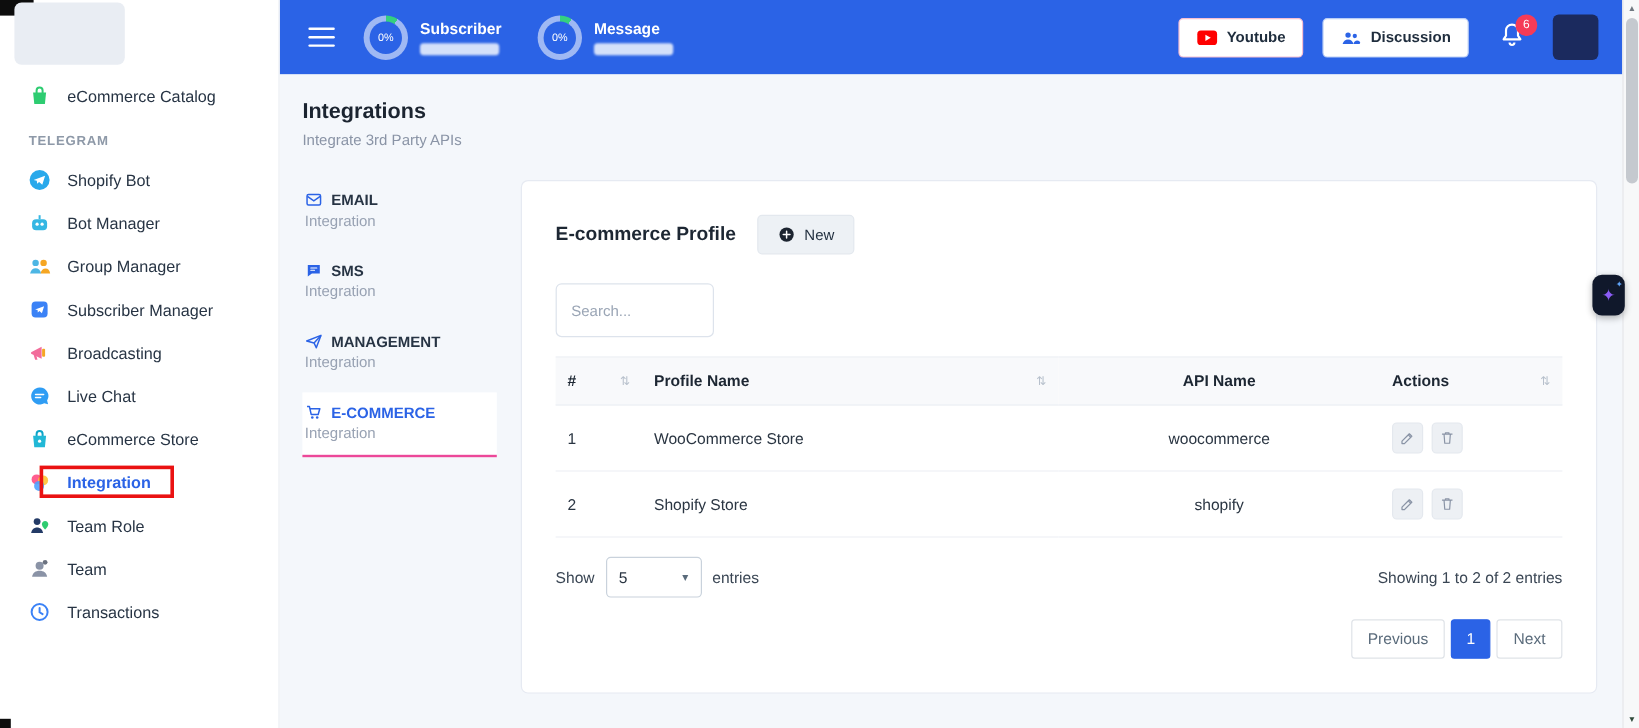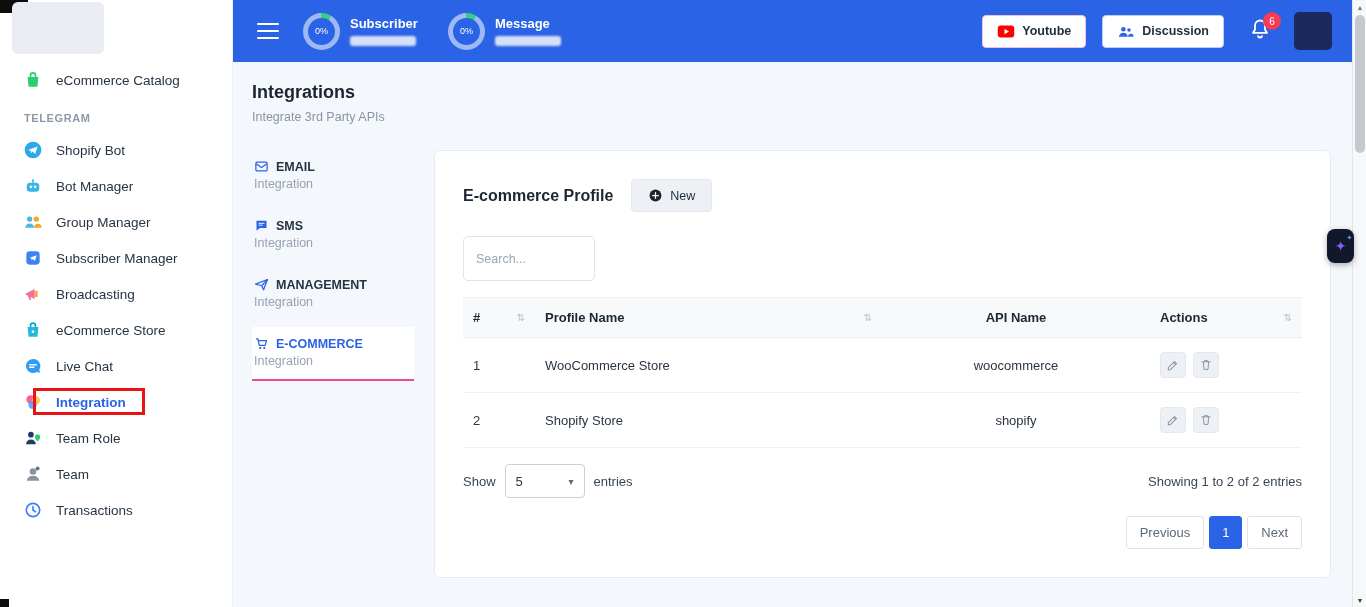--- a/index.html
+++ b/index.html
@@ -166,35 +166,35 @@
             <path d="M3.5 11.5L14 6v12L3.5 13z" fill="#f26d9b"></path>
             <rect x="14.5" y="8" width="3" height="8" rx="1" fill="#f5a623"></rect>
             <path d="M6 14l1.5 5h2.4L8.5 14z" fill="#f26d9b"></path>
           </svg>
       </span>
       <span class="s-label">Broadcasting</span>
     </div>
     <div class="s-item">
       <span class="icn">
         <svg viewBox="0 0 24 24">
+            <path d="M12 3.5a8.5 8.5 0 1 0 4.6 15.7l3.9 1-1-3.7A8.5 8.5 0 0 0 12 3.5z" fill="#2f9df4"></path>
+            <path d="M8 10.5h8M8 13.5h5" stroke="#fff" stroke-width="1.6" stroke-linecap="round"></path>
+          </svg>
+      </span>
+      <span class="s-label">Live Chat</span>
+    </div>
+    <div class="s-item">
+      <span class="icn">
+        <svg viewBox="0 0 24 24">
             <path d="M9 9V6.8a3 3 0 0 1 6 0V9" fill="none" stroke="#0ea5c9" stroke-width="2"></path>
             <path d="M5.5 8.5h13l-1.2 11.5H6.7z" fill="#22b8d6"></path>
             <circle cx="12" cy="14" r="1.6" fill="#fff"></circle>
           </svg>
       </span>
       <span class="s-label">eCommerce Store</span>
-    </div>
-    <div class="s-item">
-      <span class="icn">
-        <svg viewBox="0 0 24 24">
-            <path d="M12 3.5a8.5 8.5 0 1 0 4.6 15.7l3.9 1-1-3.7A8.5 8.5 0 0 0 12 3.5z" fill="#2f9df4"></path>
-            <path d="M8 10.5h8M8 13.5h5" stroke="#fff" stroke-width="1.6" stroke-linecap="round"></path>
-          </svg>
-      </span>
-      <span class="s-label">Live Chat</span>
     </div>
 
 
     <div class="s-item active">
       <span class="icn">
         <svg viewBox="0 0 24 24">
             <circle cx="9" cy="9" r="5" fill="#ff5e8e"></circle>
             <circle cx="15.5" cy="10" r="5" fill="#ffc53d" opacity=".95"></circle>
             <circle cx="11.5" cy="15.5" r="5" fill="#4da3ff" opacity=".9"></circle>
           </svg>

